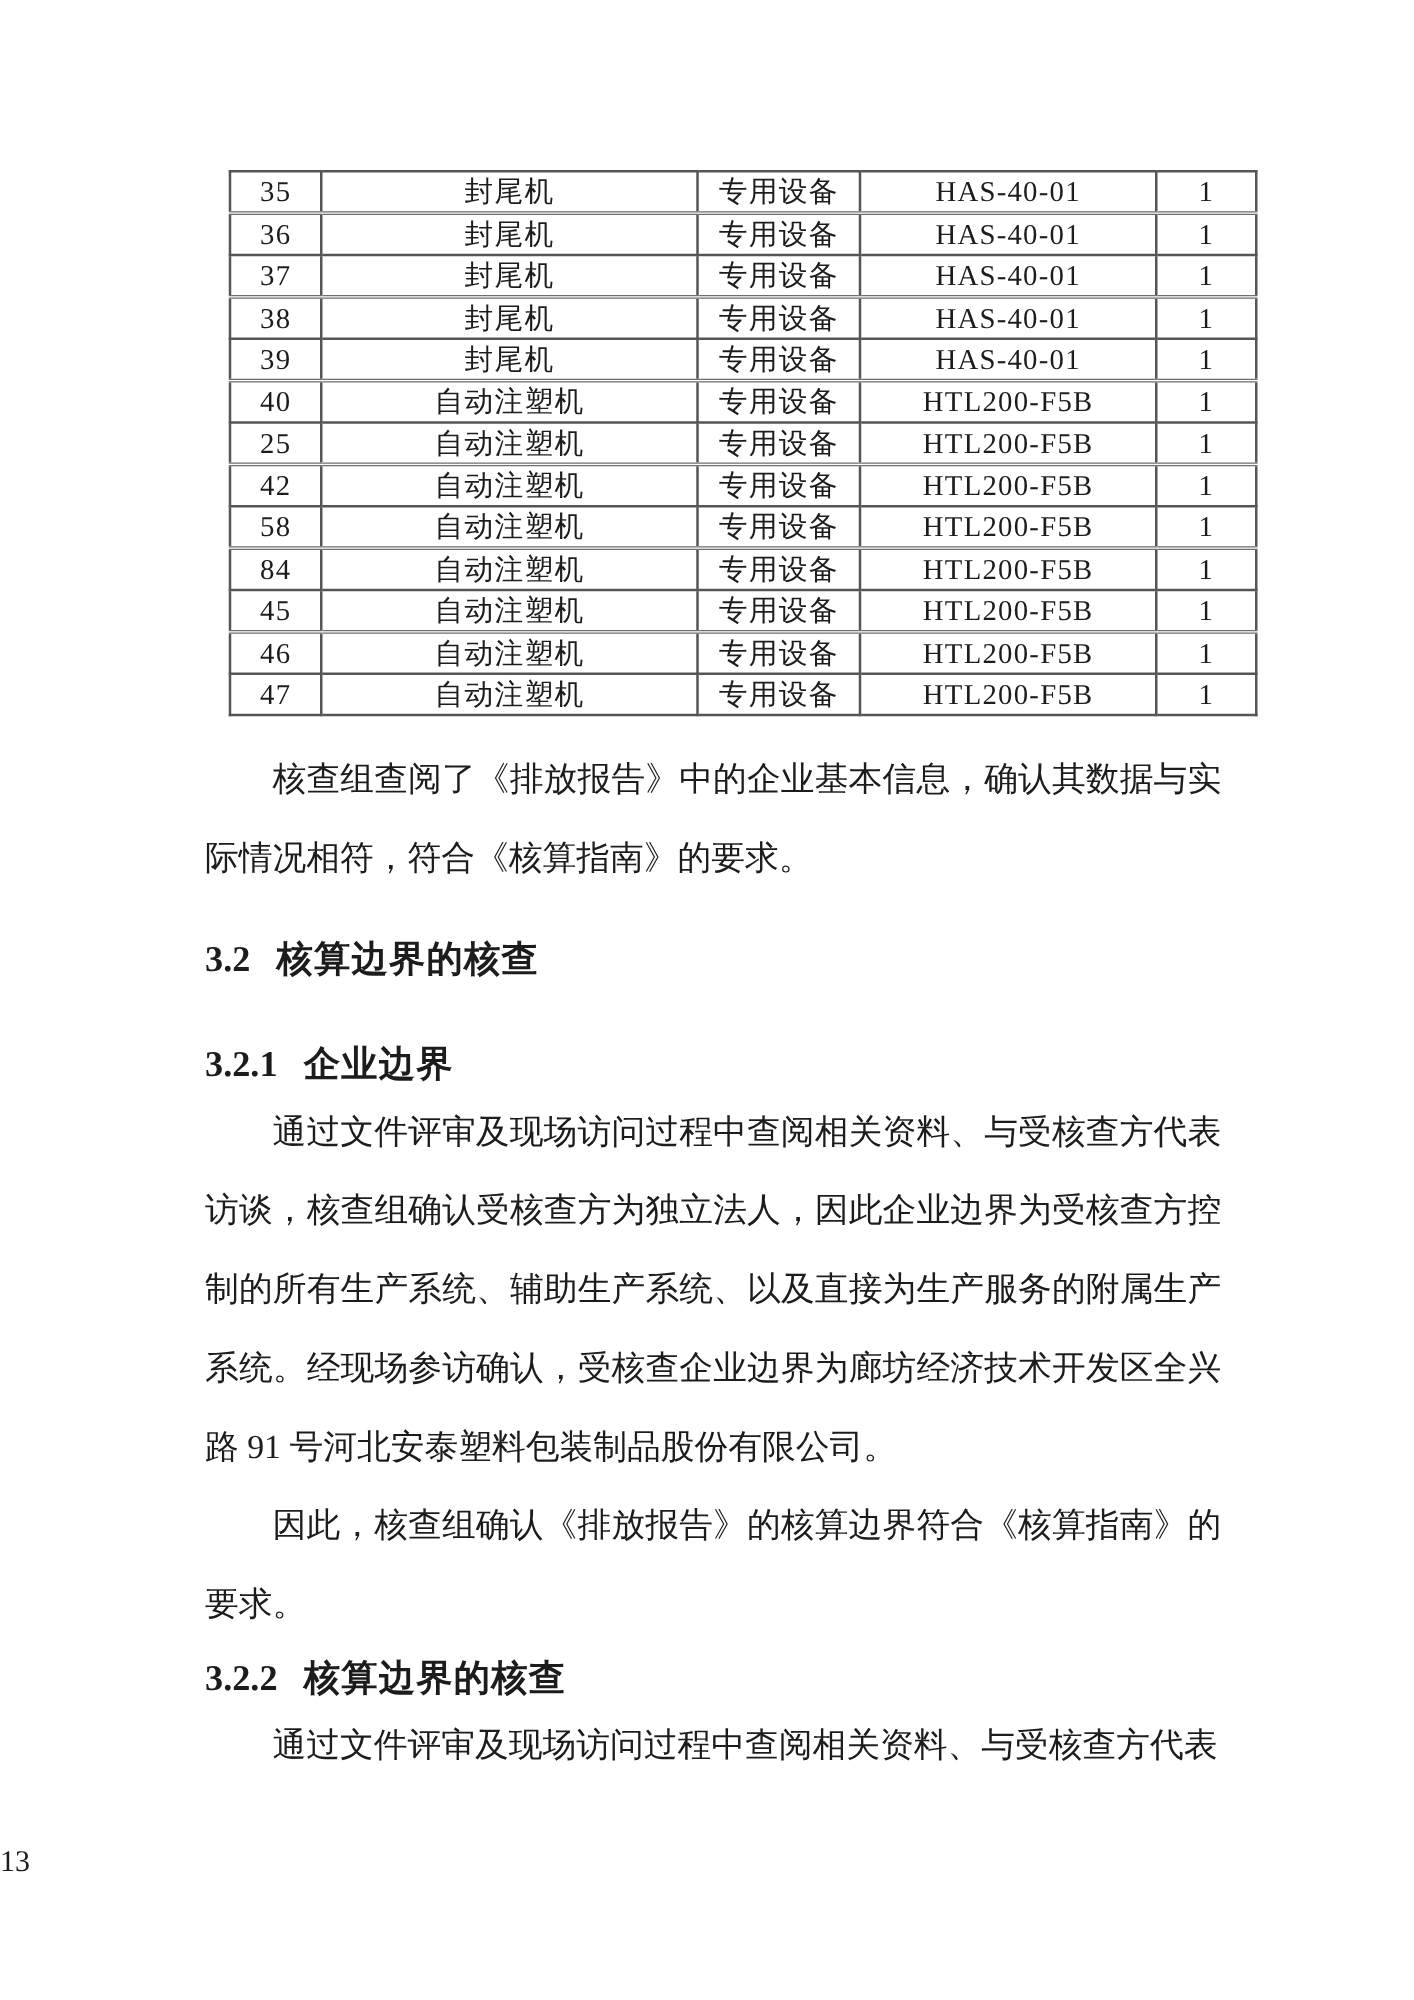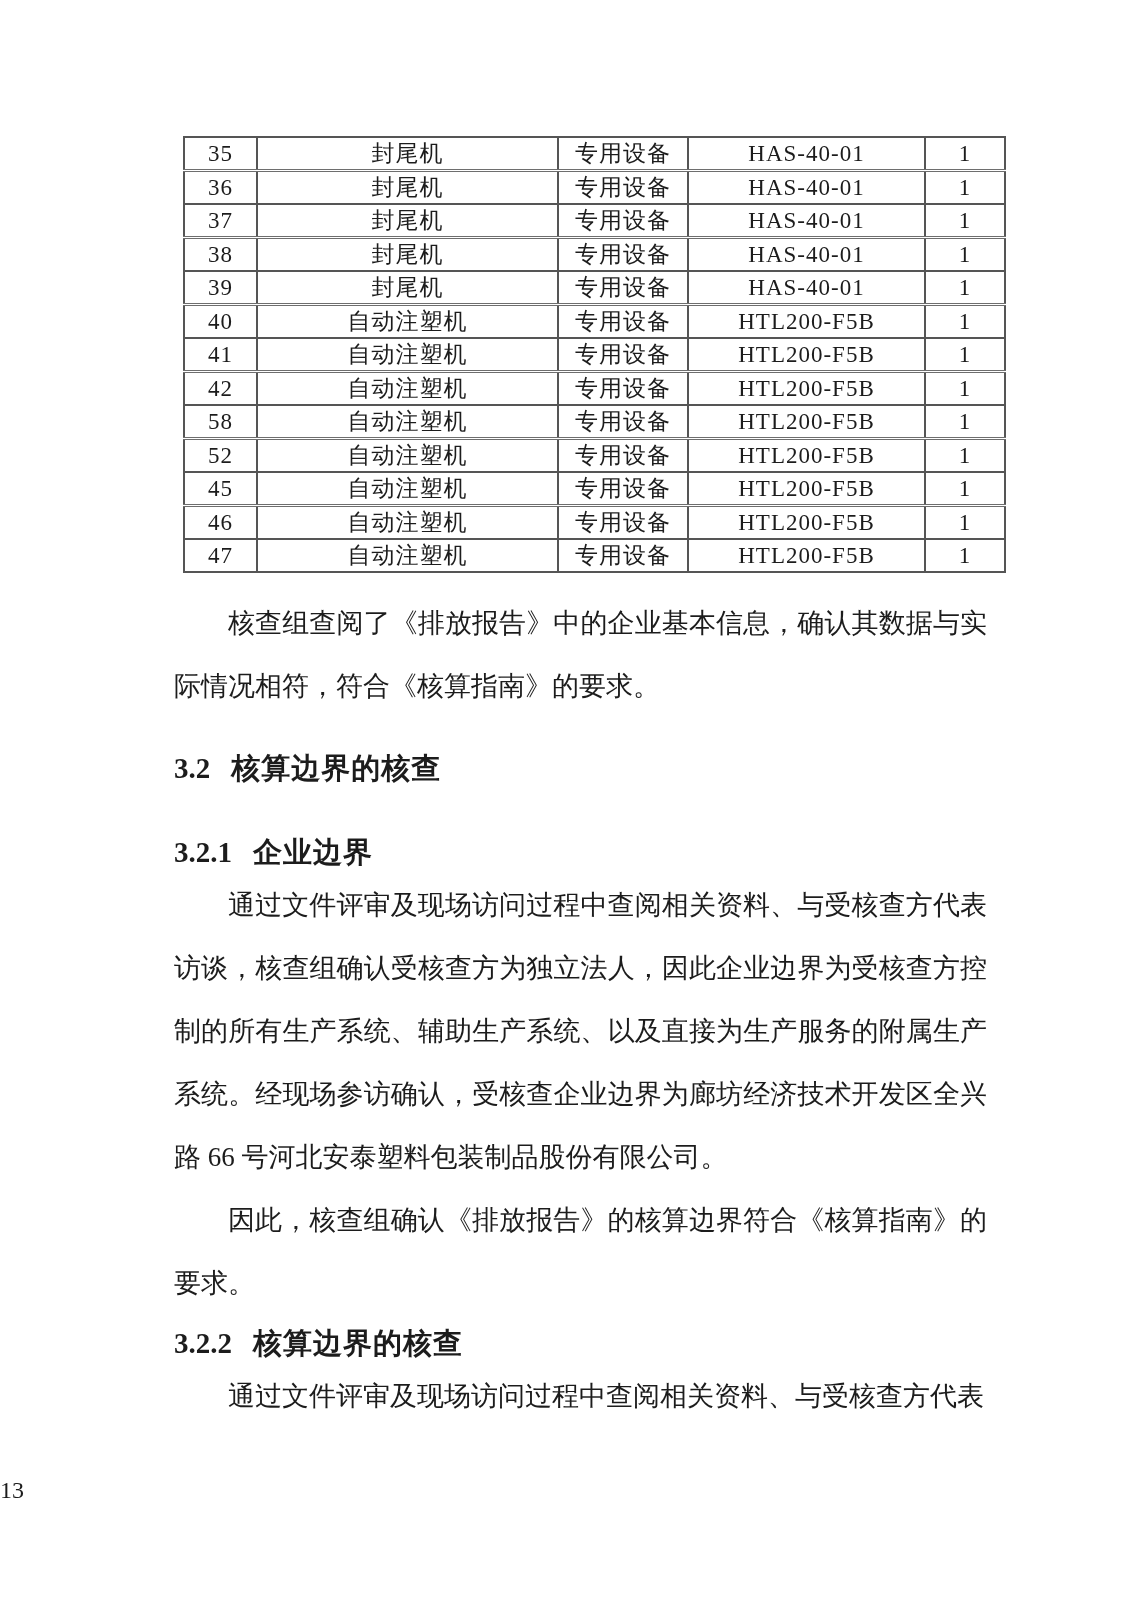--- a/index.html
+++ b/index.html
@@ -37,21 +37,21 @@
     overflow: hidden;
     white-space: nowrap;
   }
   .doc-table tr:nth-child(even) td {
     border-top: 3px double #6e6e6e;
   }
 
   
   .content {
     position: absolute;
-    left: 174px;
+    left: 164px;
     top: 592px;
     width: 813px;
     font-size: 27px;
     line-height: 63px;
     text-align: justify;
   }
   .para {
     margin: 0;
     text-indent: 54px;
   }
@@ -133,42 +133,42 @@
         <td>1</td>
       </tr>
       <tr>
         <td>40</td>
         <td>自动注塑机</td>
         <td>专用设备</td>
         <td>HTL200-F5B</td>
         <td>1</td>
       </tr>
       <tr>
-        <td>41</td>
+        <td>25</td>
         <td>自动注塑机</td>
         <td>专用设备</td>
         <td>HTL200-F5B</td>
         <td>1</td>
       </tr>
       <tr>
         <td>42</td>
         <td>自动注塑机</td>
         <td>专用设备</td>
         <td>HTL200-F5B</td>
         <td>1</td>
       </tr>
       <tr>
         <td>58</td>
         <td>自动注塑机</td>
         <td>专用设备</td>
         <td>HTL200-F5B</td>
         <td>1</td>
       </tr>
       <tr>
-        <td>52</td>
+        <td>84</td>
         <td>自动注塑机</td>
         <td>专用设备</td>
         <td>HTL200-F5B</td>
         <td>1</td>
       </tr>
       <tr>
         <td>45</td>
         <td>自动注塑机</td>
         <td>专用设备</td>
         <td>HTL200-F5B</td>
@@ -196,21 +196,21 @@
   <p class="para">核查组查阅了《排放报告》中的企业基本信息，确认其数据与实际情况相符，符合《核算指南》的要求。</p>
 
   <h2 class="heading heading-l1">
     <span class="h-num">3.2</span><span class="h-title">核算边界的核查</span>
   </h2>
 
   <h3 class="heading heading-l2">
     <span class="h-num">3.2.1</span><span class="h-title">企业边界</span>
   </h3>
 
-  <p class="para">通过文件评审及现场访问过程中查阅相关资料、与受核查方代表访谈，核查组确认受核查方为独立法人，因此企业边界为受核查方控制的所有生产系统、辅助生产系统、以及直接为生产服务的附属生产系统。经现场参访确认，受核查企业边界为廊坊经济技术开发区全兴路 66 号河北安泰塑料包装制品股份有限公司。</p>
+  <p class="para">通过文件评审及现场访问过程中查阅相关资料、与受核查方代表访谈，核查组确认受核查方为独立法人，因此企业边界为受核查方控制的所有生产系统、辅助生产系统、以及直接为生产服务的附属生产系统。经现场参访确认，受核查企业边界为廊坊经济技术开发区全兴路 91 号河北安泰塑料包装制品股份有限公司。</p>
 
   <p class="para">因此，核查组确认《排放报告》的核算边界符合《核算指南》的要求。</p>
 
   <h3 class="heading heading-l2b">
     <span class="h-num">3.2.2</span><span class="h-title">核算边界的核查</span>
   </h3>
 
   <p class="para">通过文件评审及现场访问过程中查阅相关资料、与受核查方代表</p>
 
 </div>

